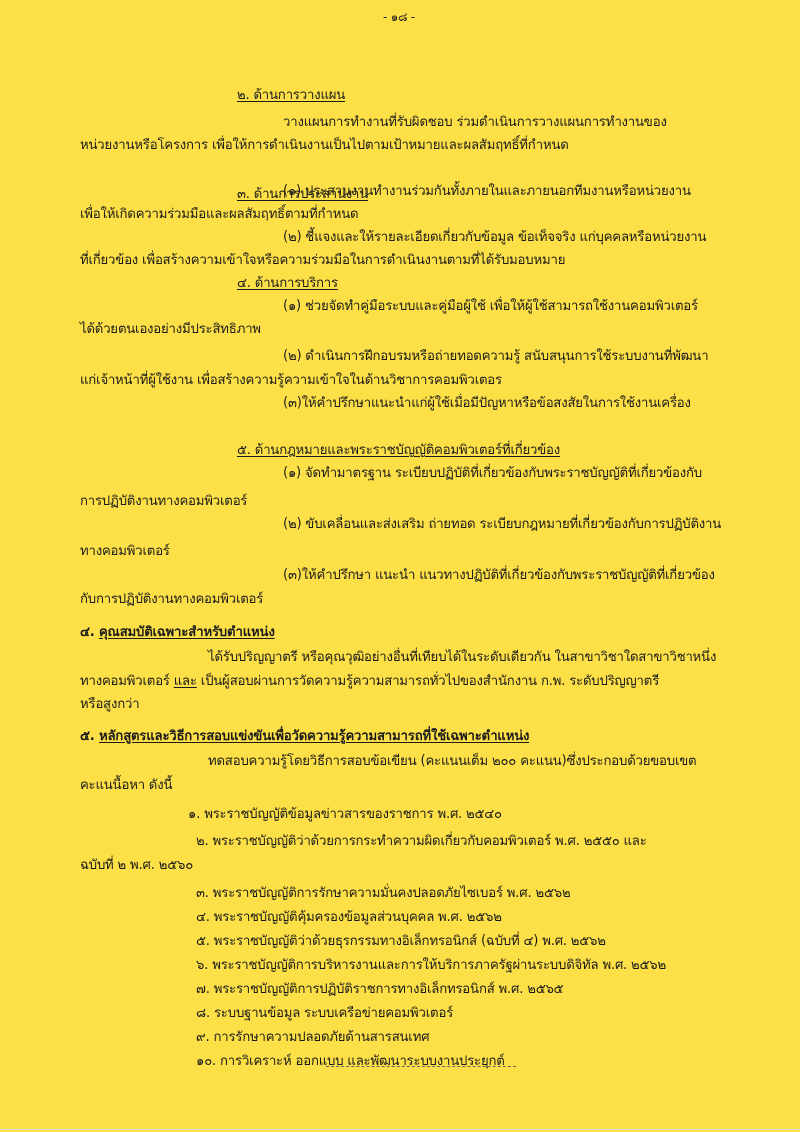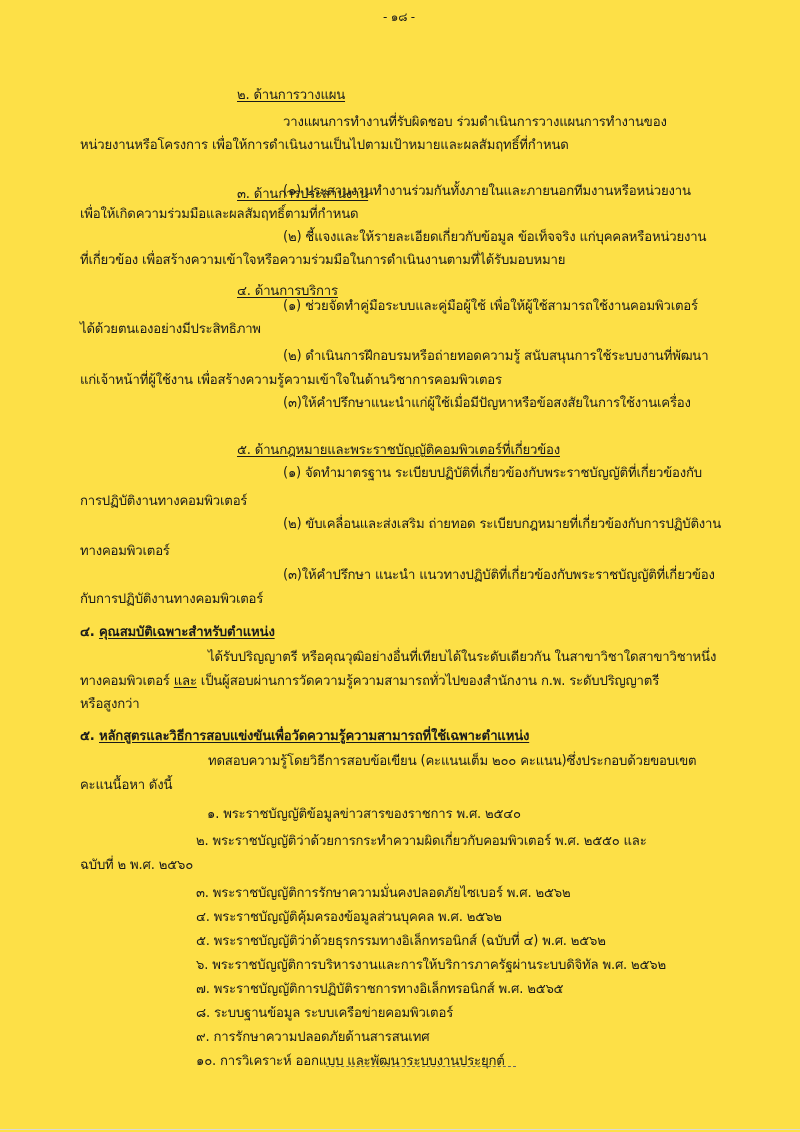--- a/index.html
+++ b/index.html
@@ -24,21 +24,21 @@
   <div class="ln u" style="left:237px; top:86px;">๒. ด้านการวางแผน</div>
   <div class="ln" style="left:283px; top:113px;">วางแผนการทำงานที่รับผิดชอบ ร่วมดำเนินการวางแผนการทำงานของ</div>
   <div class="ln" style="left:80px; top:136px;">หน่วยงานหรือโครงการ เพื่อให้การดำเนินงานเป็นไปตามเป้าหมายและผลสัมฤทธิ์ที่กำหนด</div>
 
   <div class="ln u" style="left:237px; top:173px;margin-top:12px;">๓. ด้านการประสานงาน</div>
   <div class="ln" style="left:283px; top:182px;">(๑) ประสานงานทำงานร่วมกันทั้งภายในและภายนอกทีมงานหรือหน่วยงาน</div>
   <div class="ln" style="left:80px; top:205px;">เพื่อให้เกิดความร่วมมือและผลสัมฤทธิ์ตามที่กำหนด</div>
   <div class="ln" style="left:283px; top:228px;">(๒) ชี้แจงและให้รายละเอียดเกี่ยวกับข้อมูล ข้อเท็จจริง แก่บุคคลหรือหน่วยงาน</div>
   <div class="ln" style="left:80px; top:251px;">ที่เกี่ยวข้อง เพื่อสร้างความเข้าใจหรือความร่วมมือในการดำเนินงานตามที่ได้รับมอบหมาย</div>
 
-  <div class="ln u" style="left:237px; top:274px;margin-top:8px;">๔. ด้านการบริการ</div>
+  <div class="ln u" style="left:237px; top:274px;">๔. ด้านการบริการ</div>
   <div class="ln" style="left:283px; top:297px;">(๑) ช่วยจัดทำคู่มือระบบและคู่มือผู้ใช้ เพื่อให้ผู้ใช้สามารถใช้งานคอมพิวเตอร์</div>
   <div class="ln" style="left:80px; top:320px;">ได้ด้วยตนเองอย่างมีประสิทธิภาพ</div>
   <div class="ln" style="left:283px; top:347px;">(๒) ดำเนินการฝึกอบรมหรือถ่ายทอดความรู้ สนับสนุนการใช้ระบบงานที่พัฒนา</div>
   <div class="ln" style="left:80px; top:371px;">แก่เจ้าหน้าที่ผู้ใช้งาน เพื่อสร้างความรู้ความเข้าใจในด้านวิชาการคอมพิวเตอร</div>
   <div class="ln" style="left:283px; top:394px;">(๓)ให้คำปรึกษาแนะนำแก่ผู้ใช้เมื่อมีปัญหาหรือข้อสงสัยในการใช้งานเครื่อง</div>
 
   <div class="ln u" style="left:237px; top:441px;">๕. ด้านกฎหมายและพระราชบัญญัติคอมพิวเตอร์ที่เกี่ยวข้อง</div>
   <div class="ln" style="left:283px; top:464px;">(๑) จัดทำมาตรฐาน ระเบียบปฏิบัติที่เกี่ยวข้องกับพระราชบัญญัติที่เกี่ยวข้องกับ</div>
   <div class="ln" style="left:80px; top:492px;">การปฏิบัติงานทางคอมพิวเตอร์</div>
   <div class="ln" style="left:283px; top:515px;">(๒) ขับเคลื่อนและส่งเสริม ถ่ายทอด ระเบียบกฎหมายที่เกี่ยวข้องกับการปฏิบัติงาน</div>
@@ -56,21 +56,21 @@
   <div class="ln" style="left:208px; top:648px;">ได้รับปริญญาตรี หรือคุณวุฒิอย่างอื่นที่เทียบได้ในระดับเดียวกัน ในสาขาวิชาใดสาขาวิชาหนึ่ง</div>
   <div class="ln" style="left:80px; top:695px;">หรือสูงกว่า</div>
 
   <div class="ln b" style="left:80px; top:727px;">
     <span>๕.</span>
     <span class="u">หลักสูตรและวิธีการสอบแข่งขันเพื่อวัดความรู้ความสามารถที่ใช้เฉพาะตำแหน่ง</span>
   </div>
   <div class="ln" style="left:208px; top:752px;">ทดสอบความรู้โดยวิธีการสอบข้อเขียน (คะแนนเต็ม ๒๐๐ คะแนน)ซึ่งประกอบด้วยขอบเขต</div>
   <div class="ln" style="left:80px; top:776px;">คะแนนื้อหา ดังนี้</div>
 
-  <div class="ln" style="left:207px; top:805px;">๑. พระราชบัญญัติข้อมูลข่าวสารของราชการ พ.ศ. ๒๕๔๐</div>
+  <div class="ln" style="left:188px; top:805px;">๑. พระราชบัญญัติข้อมูลข่าวสารของราชการ พ.ศ. ๒๕๔๐</div>
   <div class="ln" style="left:196px; top:832px;">๒. พระราชบัญญัติว่าด้วยการกระทำความผิดเกี่ยวกับคอมพิวเตอร์ พ.ศ. ๒๕๕๐ และ</div>
   <div class="ln" style="left:80px; top:856px;">ฉบับที่ ๒ พ.ศ. ๒๕๖๐</div>
   <div class="ln" style="left:196px; top:884px;">๓. พระราชบัญญัติการรักษาความมั่นคงปลอดภัยไซเบอร์ พ.ศ. ๒๕๖๒</div>
   <div class="ln" style="left:196px; top:908px;">๔. พระราชบัญญัติคุ้มครองข้อมูลส่วนบุคคล พ.ศ. ๒๕๖๒</div>
   <div class="ln" style="left:196px; top:932px;">๕. พระราชบัญญัติว่าด้วยธุรกรรมทางอิเล็กทรอนิกส์ (ฉบับที่ ๔) พ.ศ. ๒๕๖๒</div>
   <div class="ln" style="left:196px; top:956px;">๖. พระราชบัญญัติการบริหารงานและการให้บริการภาครัฐผ่านระบบดิจิทัล พ.ศ. ๒๕๖๒</div>
   <div class="ln" style="left:196px; top:980px;">๗. พระราชบัญญัติการปฏิบัติราชการทางอิเล็กทรอนิกส์ พ.ศ. ๒๕๖๕</div>
   <div class="ln" style="left:196px; top:1004px;">๘. ระบบฐานข้อมูล ระบบเครือข่ายคอมพิวเตอร์</div>
   <div class="ln" style="left:196px; top:1028px;">๙. การรักษาความปลอดภัยด้านสารสนเทศ</div>
   <div class="ln" style="left:196px; top:1052px;">๑๐. การวิเคราะห์ ออกแบบ และพัฒนาระบบงานประยุกต์</div>

